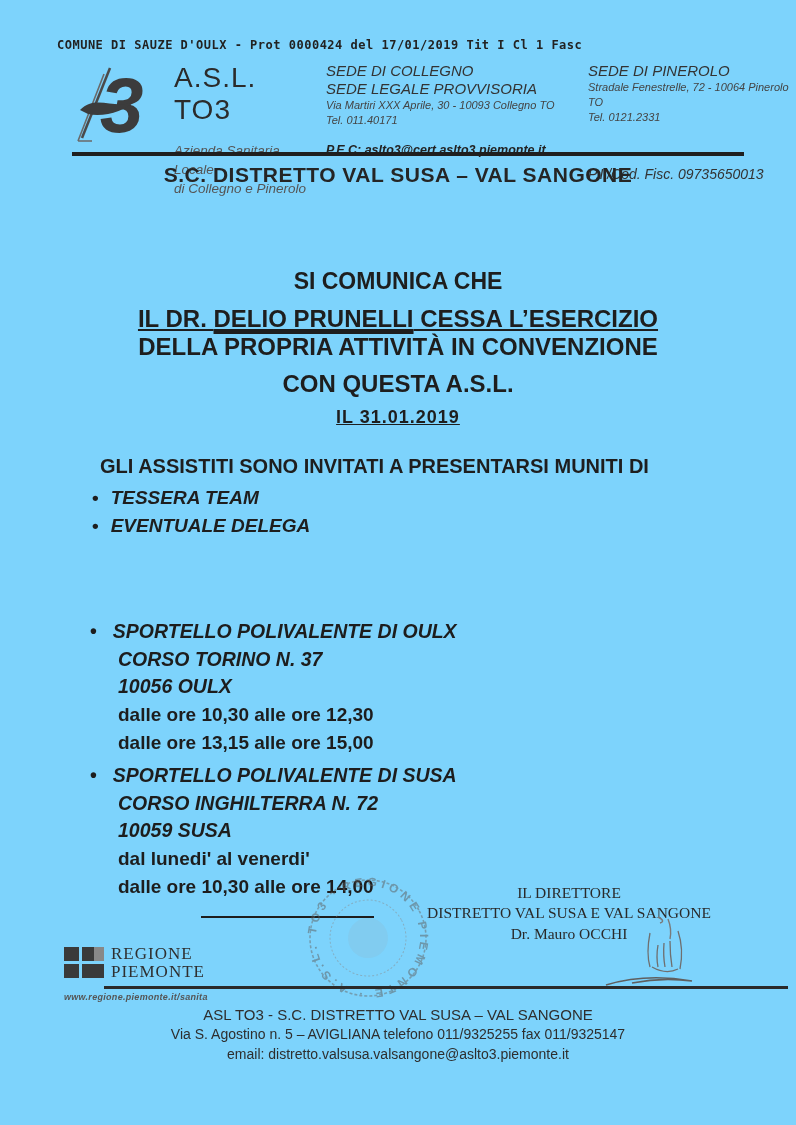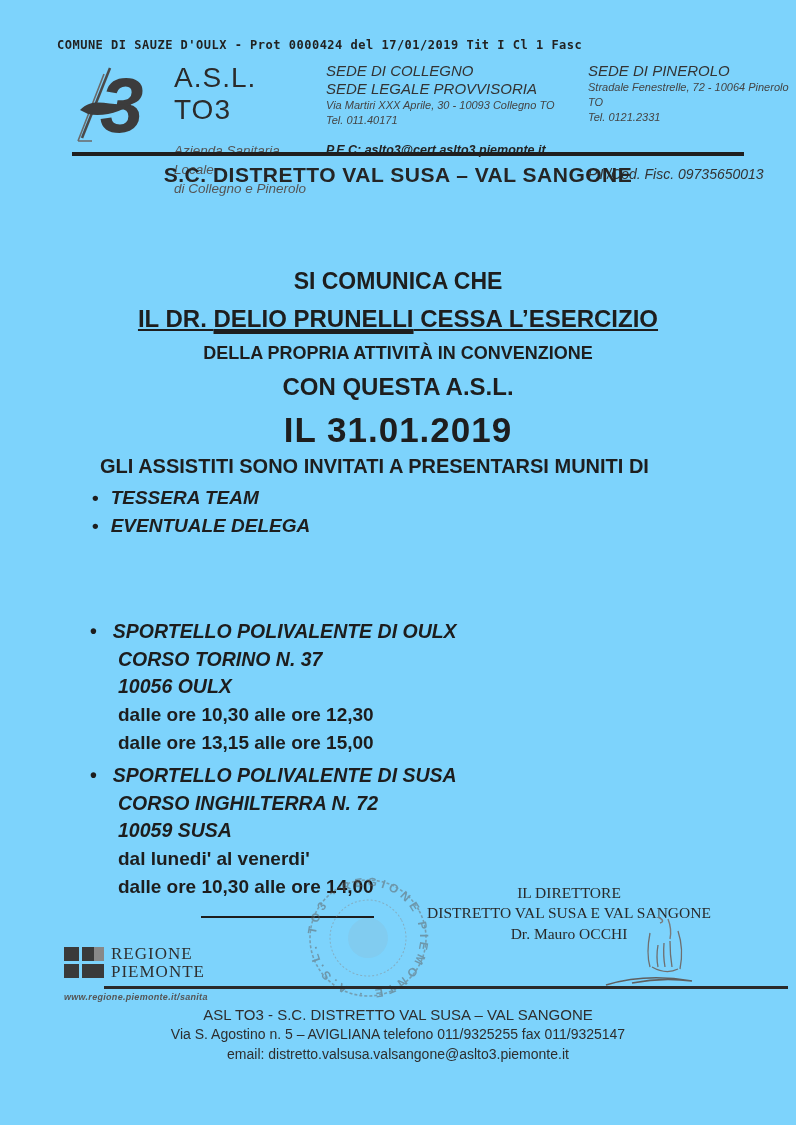--- a/index.html
+++ b/index.html
@@ -37,23 +37,23 @@
 
   
   .department { position:absolute; top:163px; left:0; right:0; text-align:center;
     font-weight:bold; font-size:21px; letter-spacing:0.5px; color:#252525; }
   .avviso { position:absolute; top:191px; left:0; right:0; text-align:center;
     font-weight:bold; font-size:57px; letter-spacing:2px; color:#1a1a1a; }
   .announce { position:absolute; top:268px; left:40px; right:40px; text-align:center;
     font-weight:bold; color:#1e1e1e; }
   .announce .l1 { font-size:23px; }
   .announce .l2 { font-size:24px; margin-top:10px;text-decoration:underline; }
-  .announce .l3 { font-size:18px; margin-top:10px; }
+  .announce .l3 { font-size:24px; }
   .announce .l4 { font-size:24px; margin-top:9px; }
-  .announce .date { font-size:35px; margin-top:9px; letter-spacing:1px; }
+  .announce .date { font-size:18px; margin-top:9px; letter-spacing:1px;text-decoration:underline; }
   .uname { text-decoration:underline; text-decoration-thickness:2.5px; text-underline-offset:4px; }
 
   .instruction { position:absolute; top:455px; left:100px; right:30px;
     font-weight:bold; font-size:20px; color:#1e1e1e; }
   .req-list { position:absolute; top:484px; left:92px; }
   .req-item { font-weight:bold; font-style:italic; font-size:19px; line-height:1.45; color:#1e1e1e; }
   .req-item::before { content:"•"; font-style:normal; margin-right:12px; }
   .instruction2 { position:absolute; top:540px; left:100px; right:20px;
     font-weight:bold; font-size:23px; line-height:1.35; letter-spacing:0.3px; color:#1c1c1c; }
 

